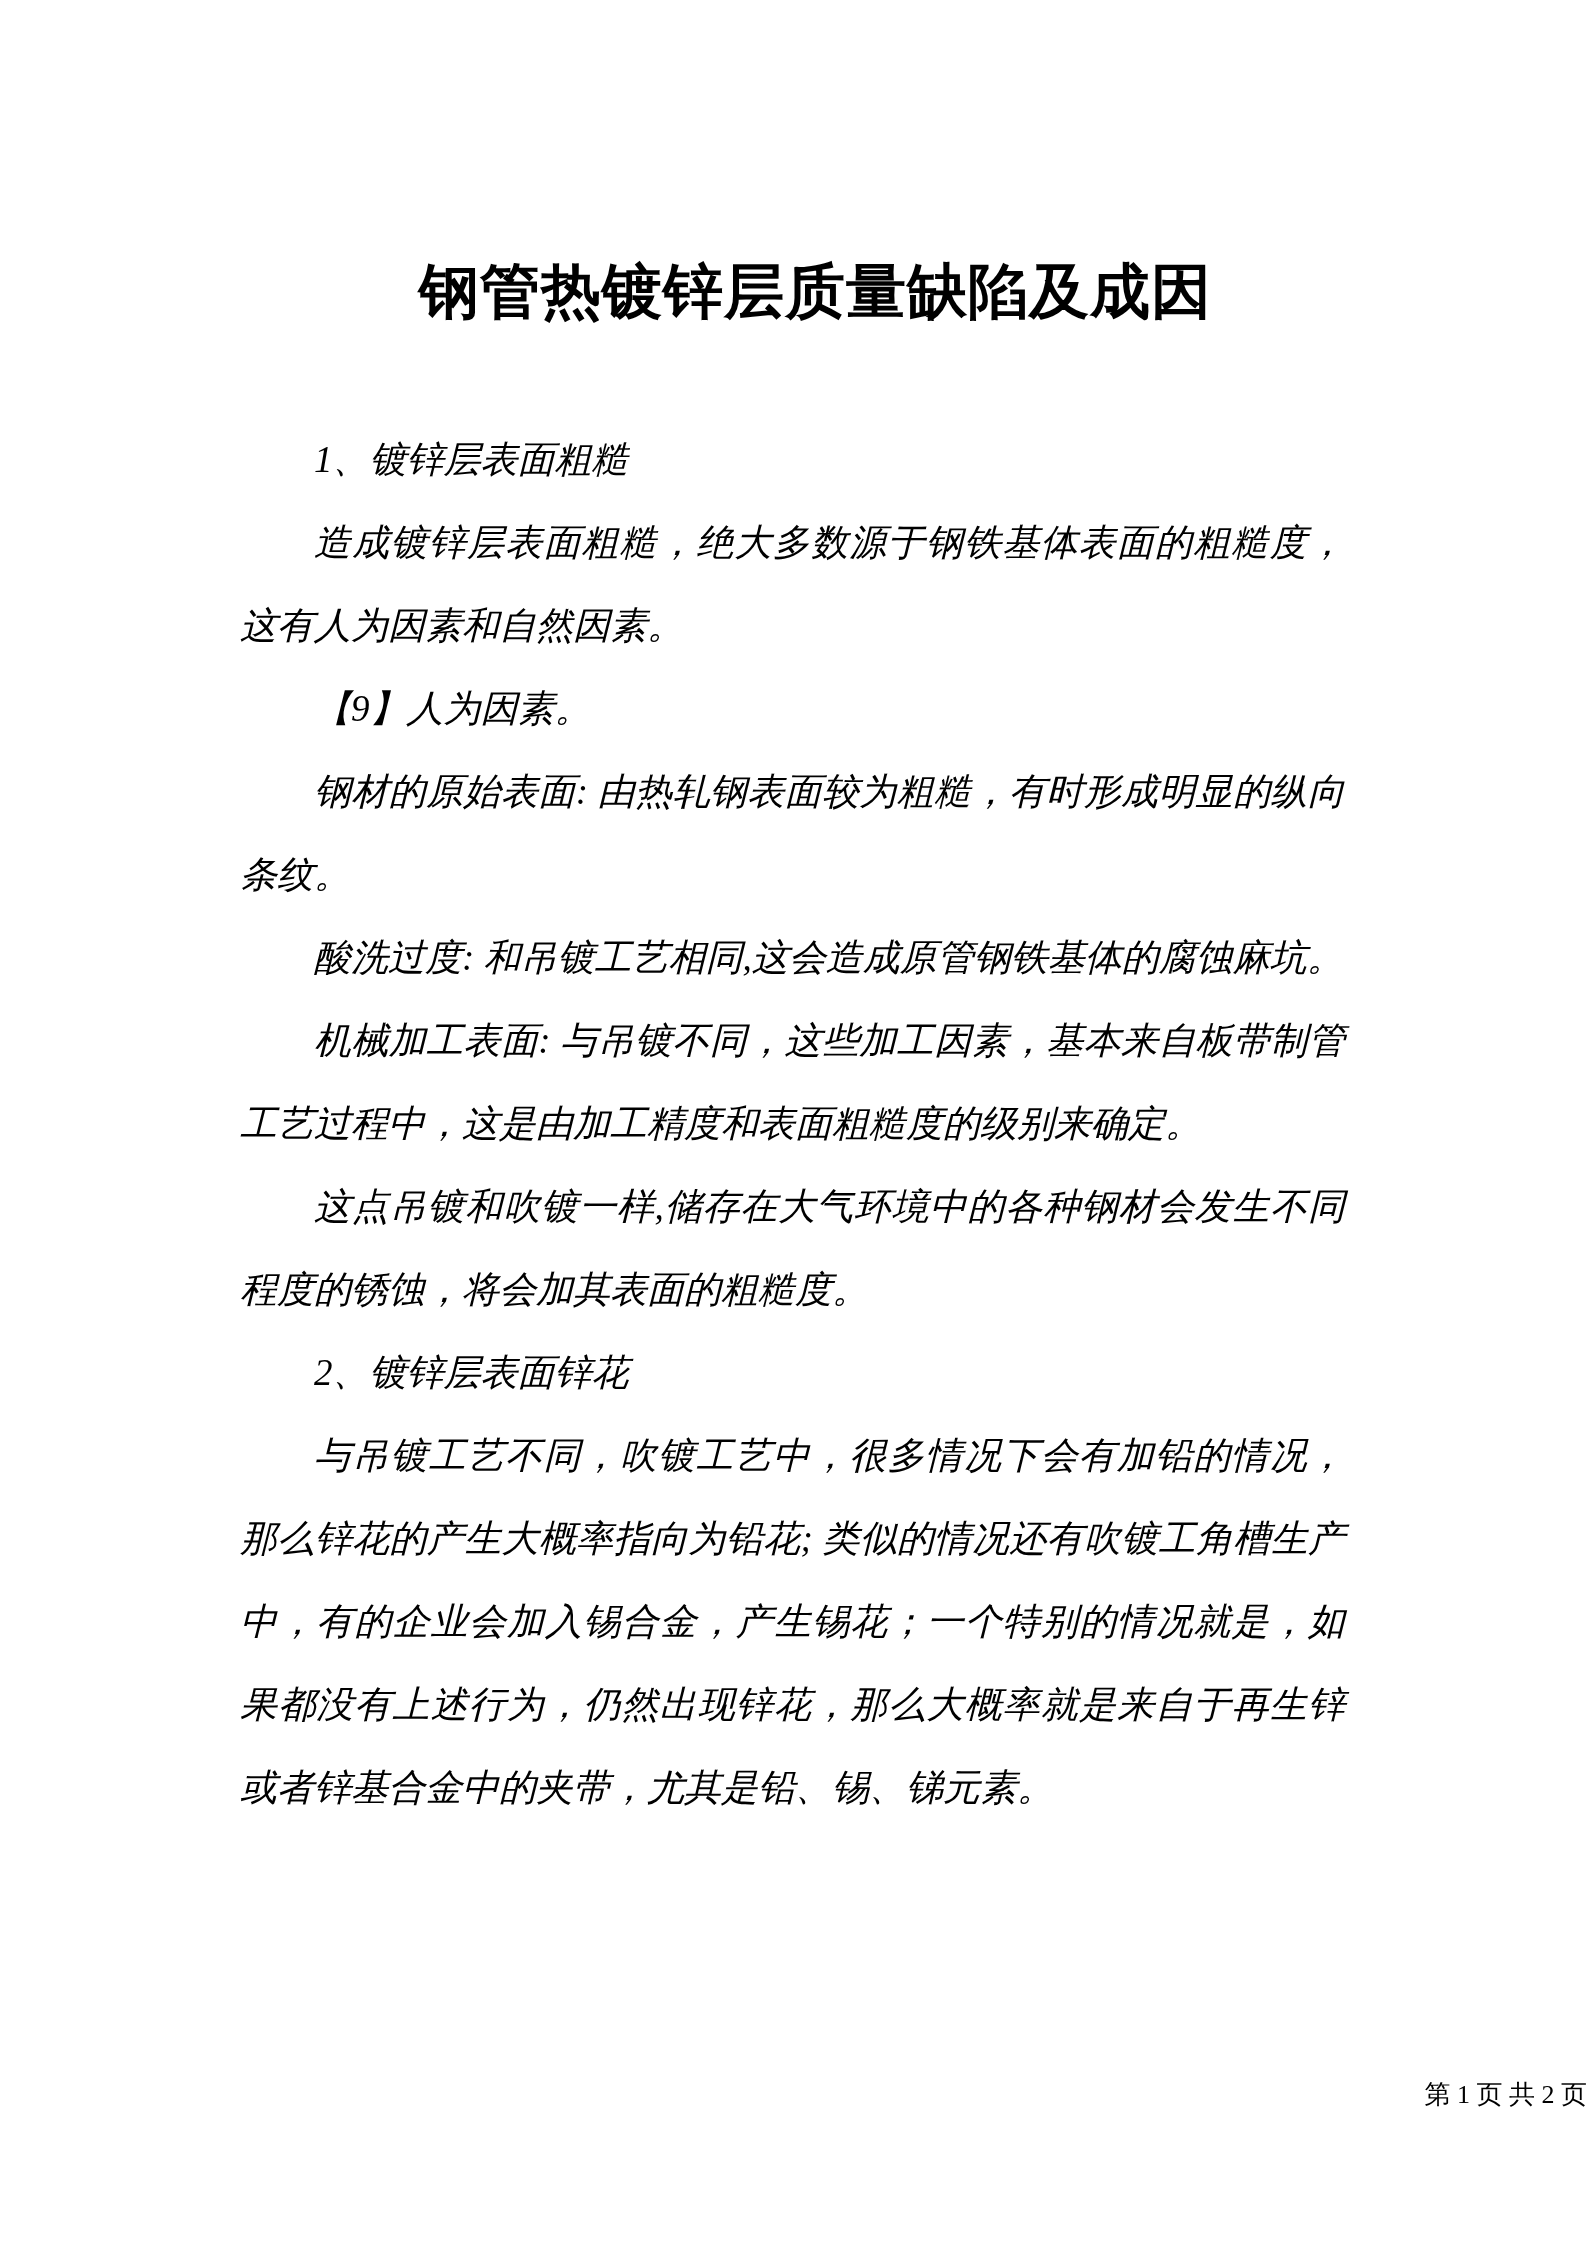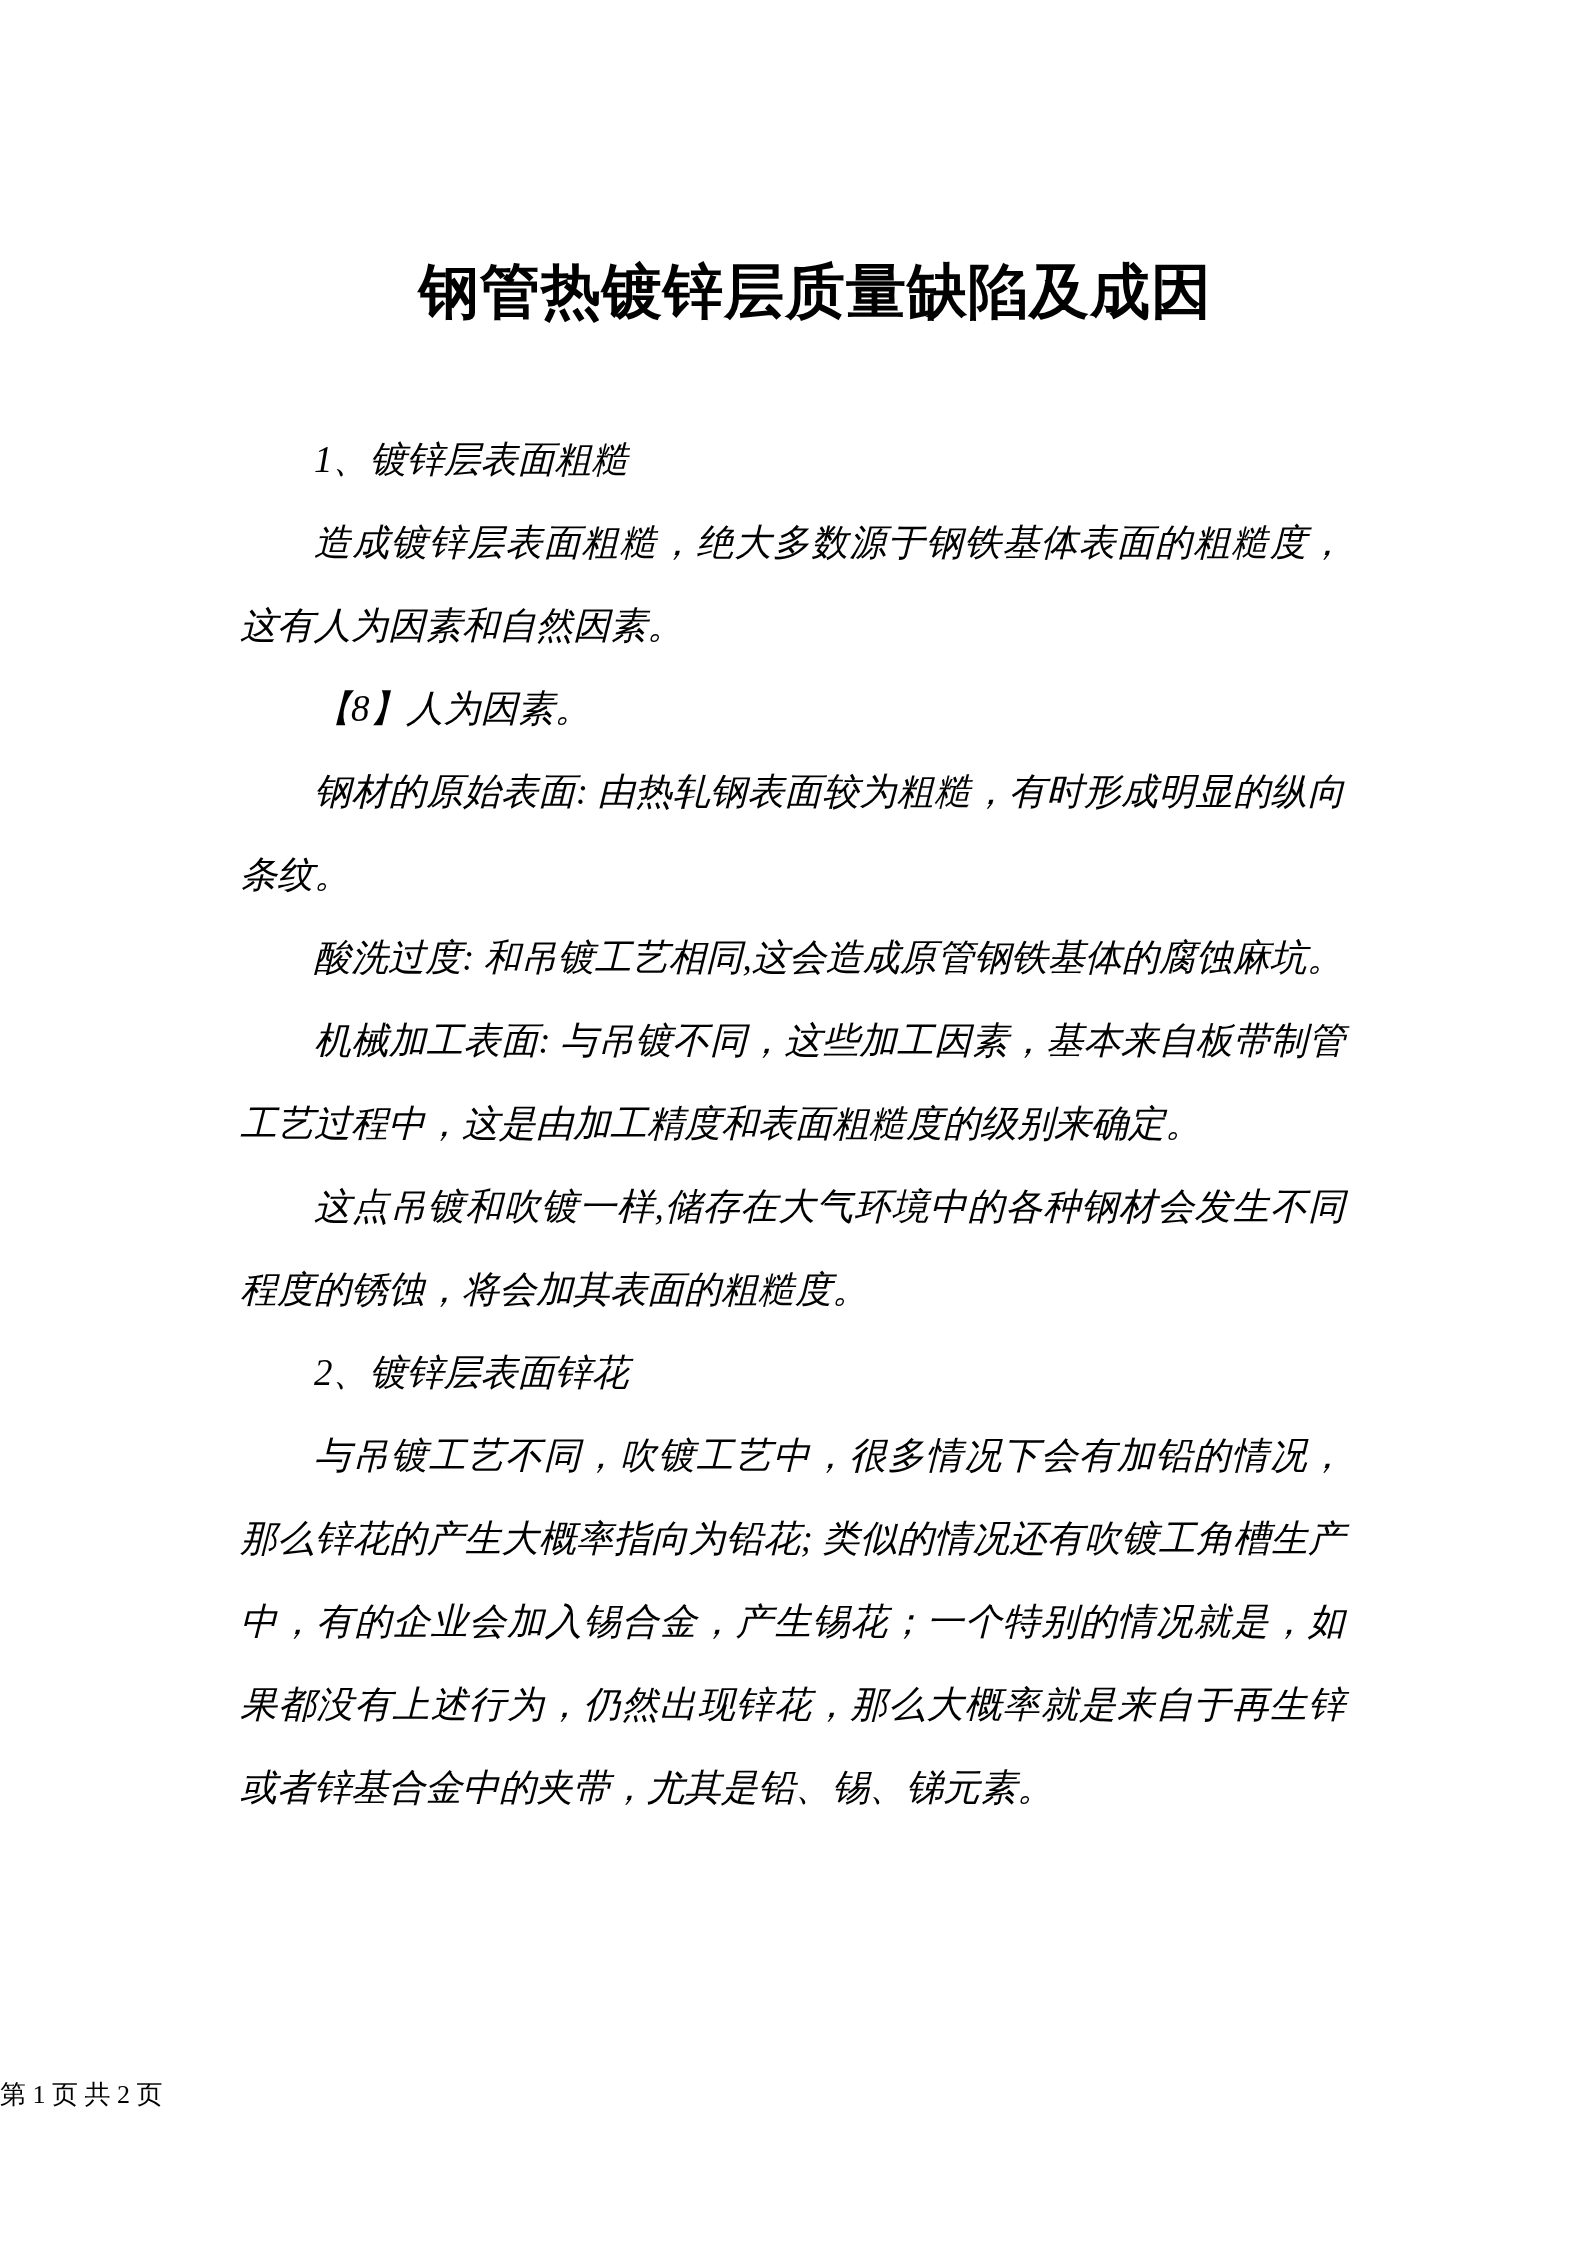--- a/index.html
+++ b/index.html
@@ -40,37 +40,37 @@
     margin: 0;
     padding: 0;
     text-indent: 2em;
     font-style: italic;
   }
   .page-footer {
     position: absolute;
     top: 2078px;
     left: 0;
     width: 100%;
-    text-align: left;
+    text-align: right;
     font-size: 26px;
     line-height: 34px;
     color: #000000;
   }
 </style>
 </head>
 <body>
 
 <div class="page">
 
   <h1 class="doc-title">钢管热镀锌层质量缺陷及成因</h1>
 
   <div class="doc-body">
     <p>1、镀锌层表面粗糙</p>
     <p>造成镀锌层表面粗糙，绝大多数源于钢铁基体表面的粗糙度，这有人为因素和自然因素。</p>
-    <p>【8】人为因素。</p>
+    <p>【9】人为因素。</p>
     <p>钢材的原始表面: 由热轧钢表面较为粗糙，有时形成明显的纵向条纹。</p>
     <p>酸洗过度: 和吊镀工艺相同,这会造成原管钢铁基体的腐蚀麻坑。</p>
     <p>机械加工表面: 与吊镀不同，这些加工因素，基本来自板带制管工艺过程中，这是由加工精度和表面粗糙度的级别来确定。</p>
     <p>这点吊镀和吹镀一样,储存在大气环境中的各种钢材会发生不同程度的锈蚀，将会加其表面的粗糙度。</p>
     <p>2、镀锌层表面锌花</p>
     <p>与吊镀工艺不同，吹镀工艺中，很多情况下会有加铅的情况，那么锌花的产生大概率指向为铅花; 类似的情况还有吹镀工角槽生产中，有的企业会加入锡合金，产生锡花；一个特别的情况就是，如果都没有上述行为，仍然出现锌花，那么大概率就是来自于再生锌或者锌基合金中的夹带，尤其是铅、锡、锑元素。</p>
   </div>
 
   <div class="page-footer">第 1 页 共 2 页</div>
 

